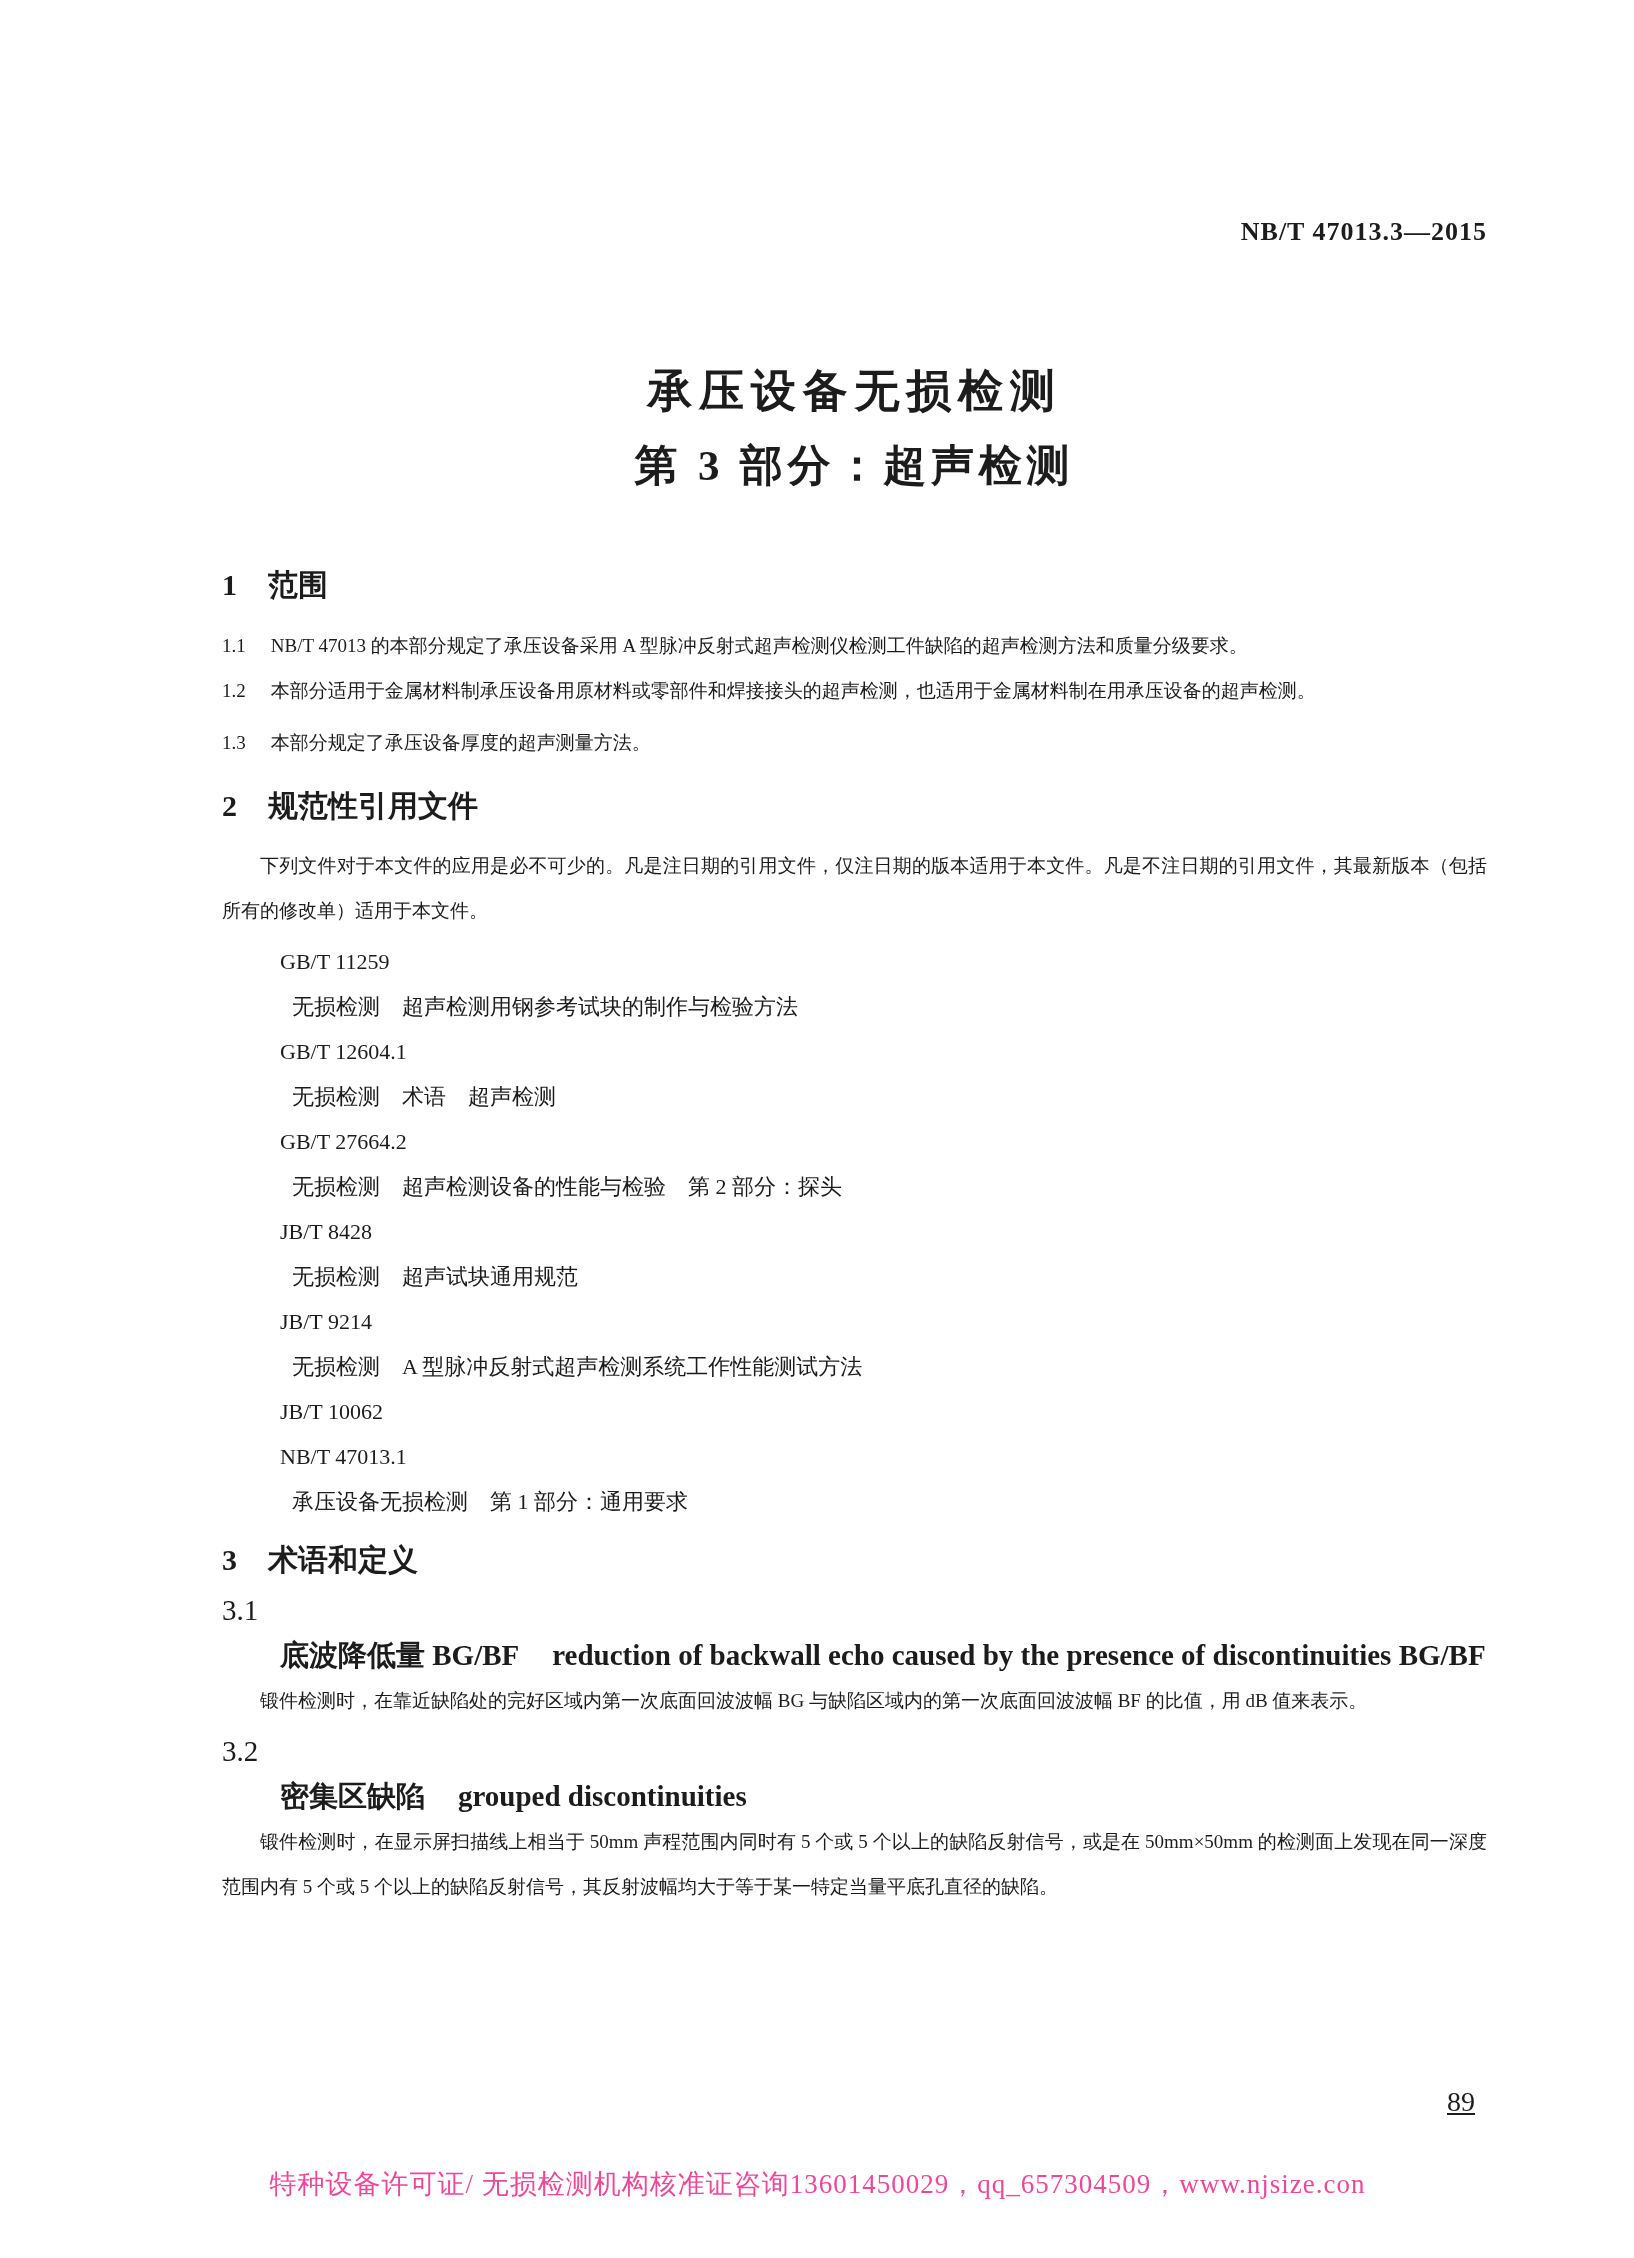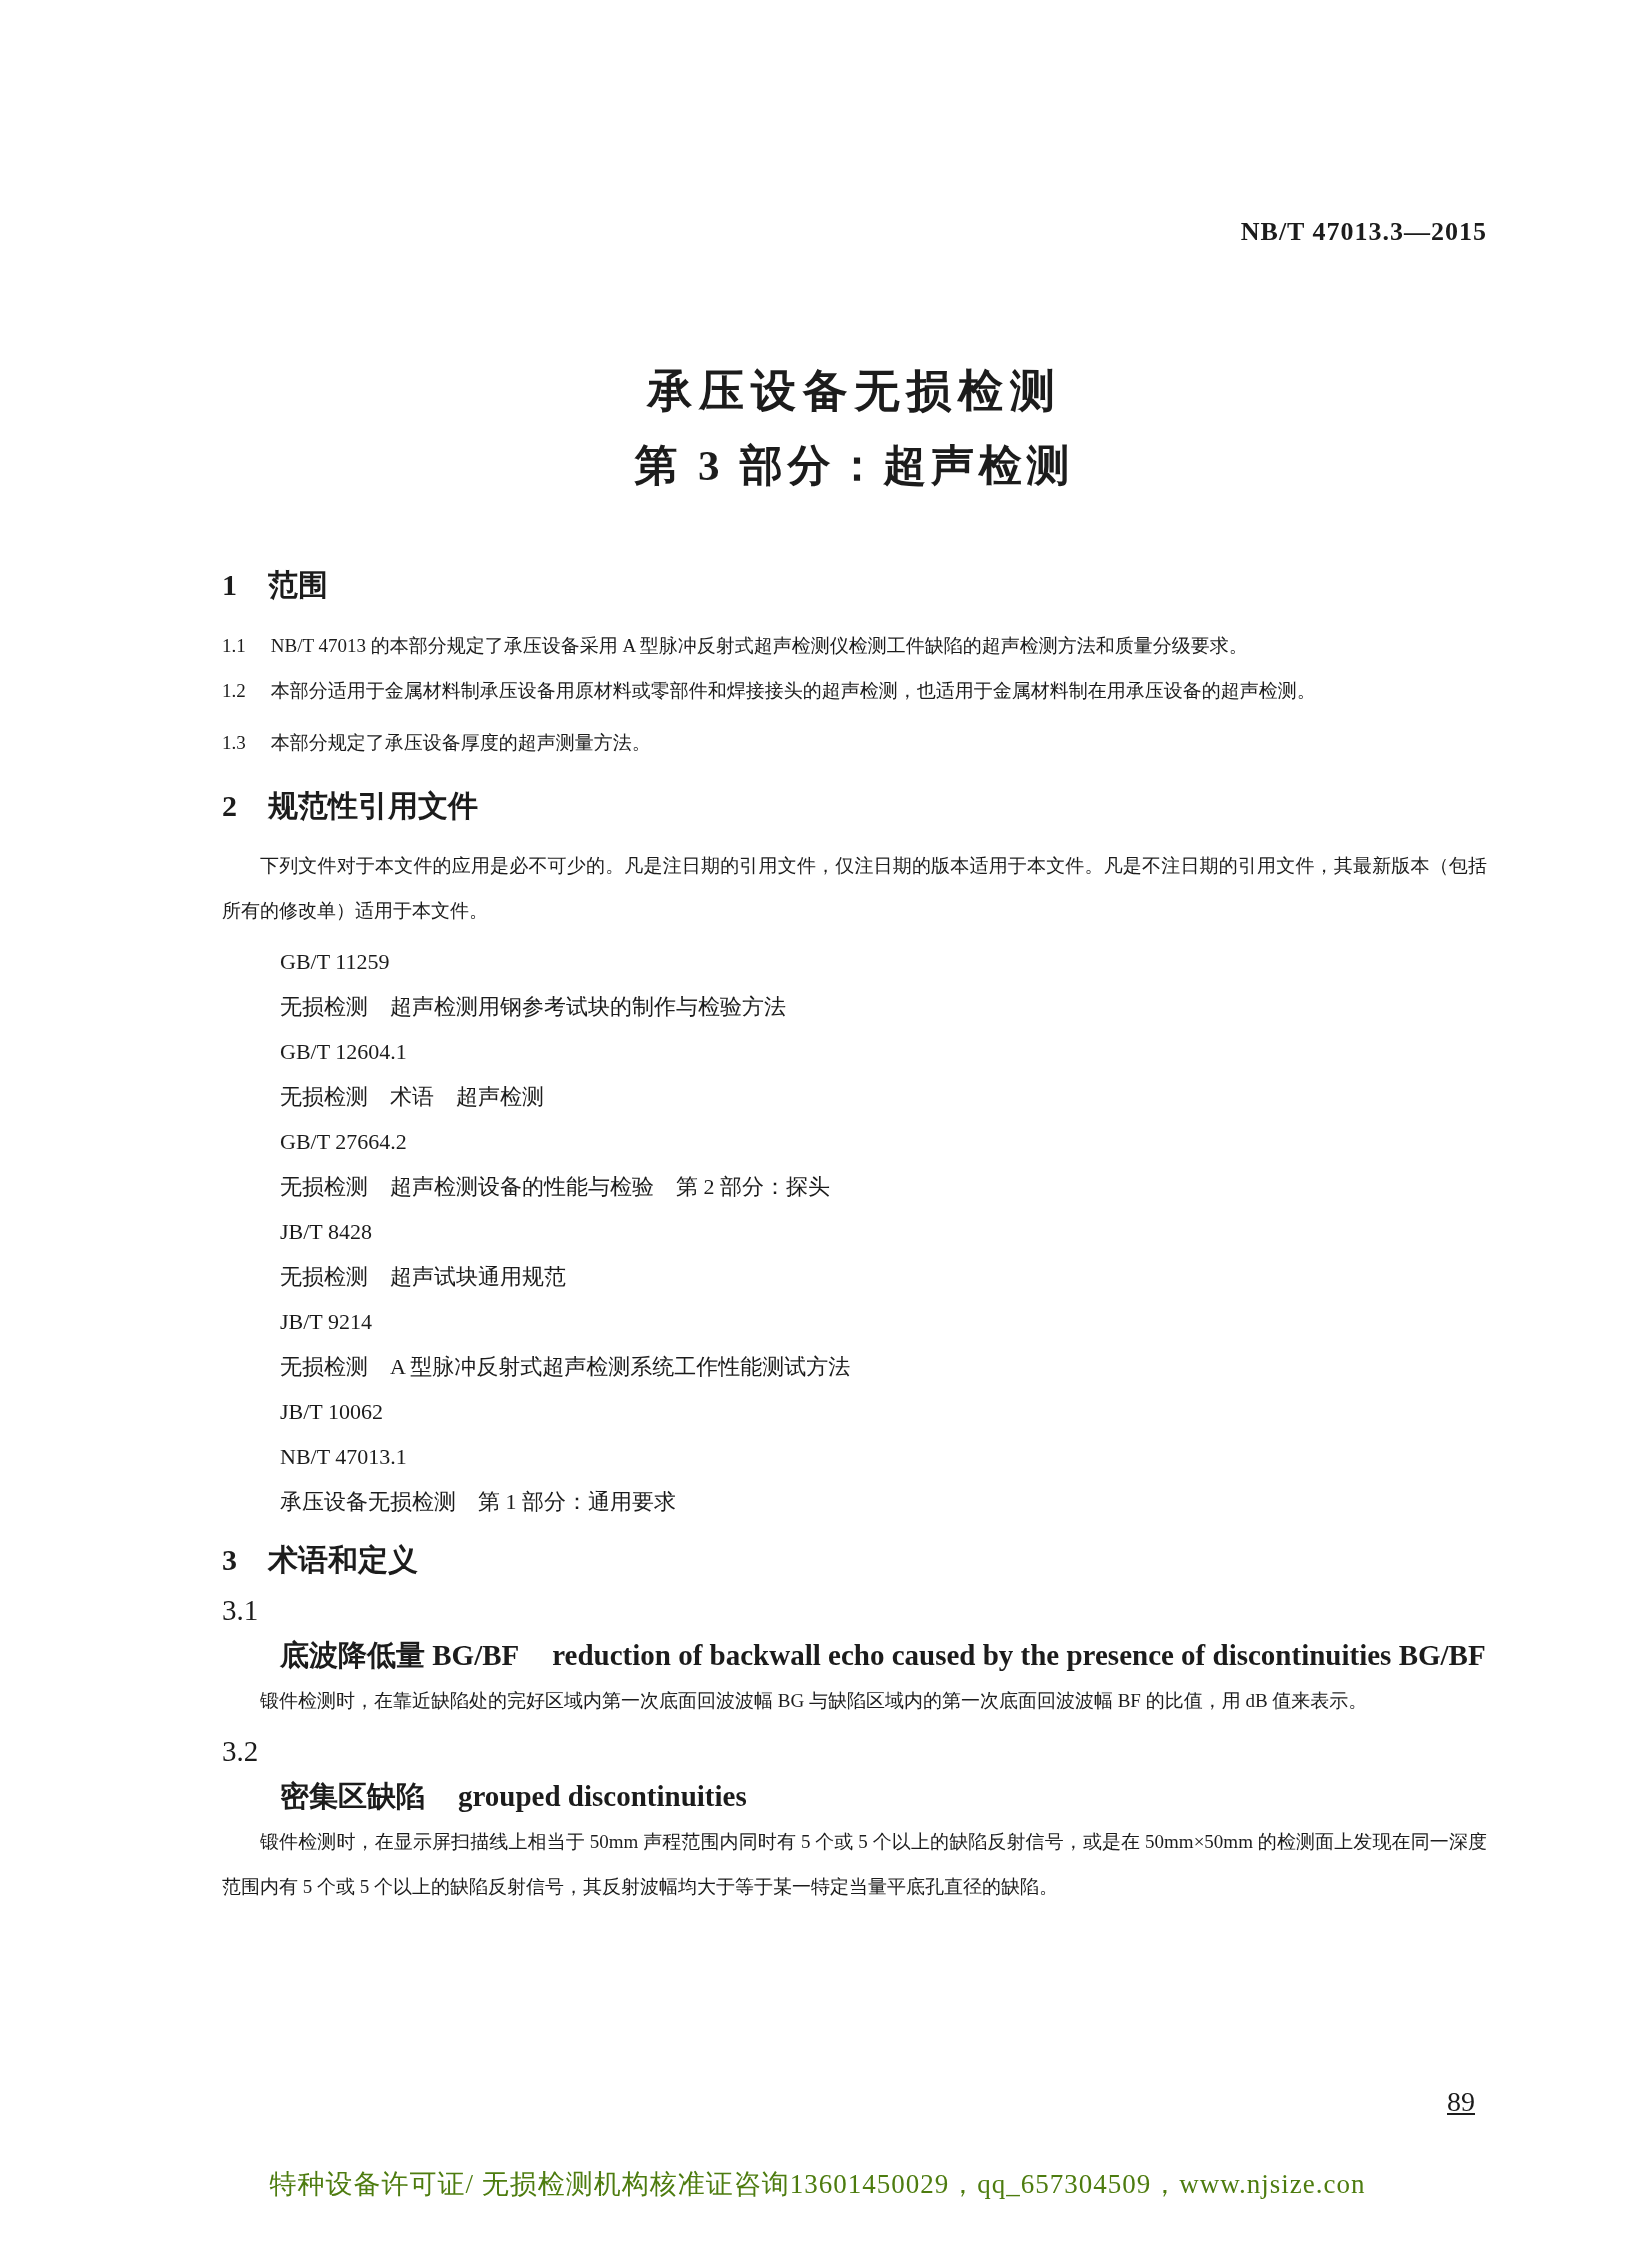--- a/index.html
+++ b/index.html
@@ -39,38 +39,38 @@
   .p-first{margin-top:15.4px;}
   .p-tight{margin-top:7.7px;}
   .indent{text-indent:2em;}
   .ref-list{margin-top:5.8px;}
   .ref-row{
     display:flex;
     padding-left:58px;
     font-size:22px;line-height:45px;flex-direction:column;
   }
   .ref-code{width:280px;flex:none;white-space:nowrap;}
-  .ref-title{flex:1;}
+  .ref-title{flex:1;margin-left:12px;}
   .term-num{font-size:29px;line-height:45px;margin-top:5.8px;}
   .term-line{
     font-size:29px;line-height:45px;font-weight:bold;
     padding-left:58px;
   }
   .term-line .zh{margin-right:33px;}
   .page-number{
     position:absolute;
     top:2086px;right:160px;
     font-size:28px;
     text-decoration:underline;
   }
   .watermark{
     position:absolute;
     top:2166px;left:0;right:0;
     text-align:center;
-    color:#4d7c0f;
+    color:#ec4899;
     font-size:27px;
     letter-spacing:1px;
     white-space:nowrap;
   }
 </style>
 </head>
 <body>
 
 <div class="page">
   <div class="content">

